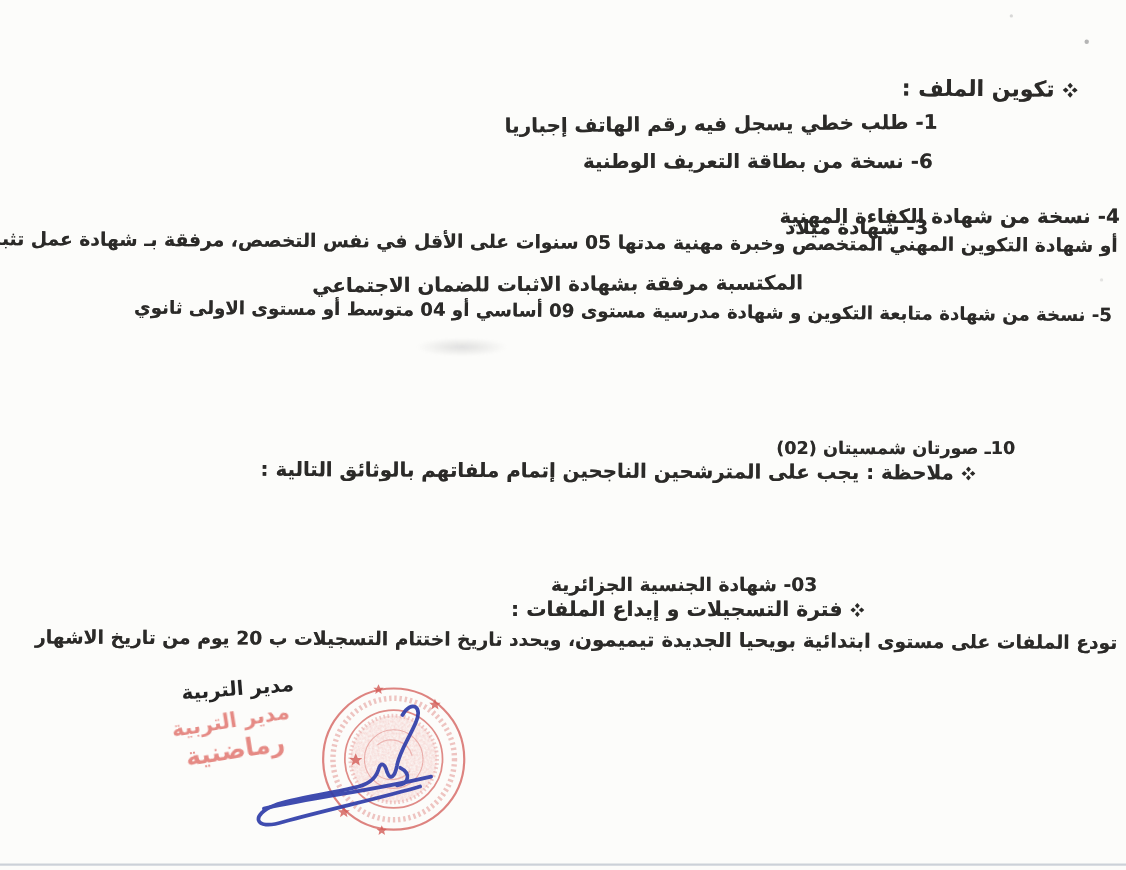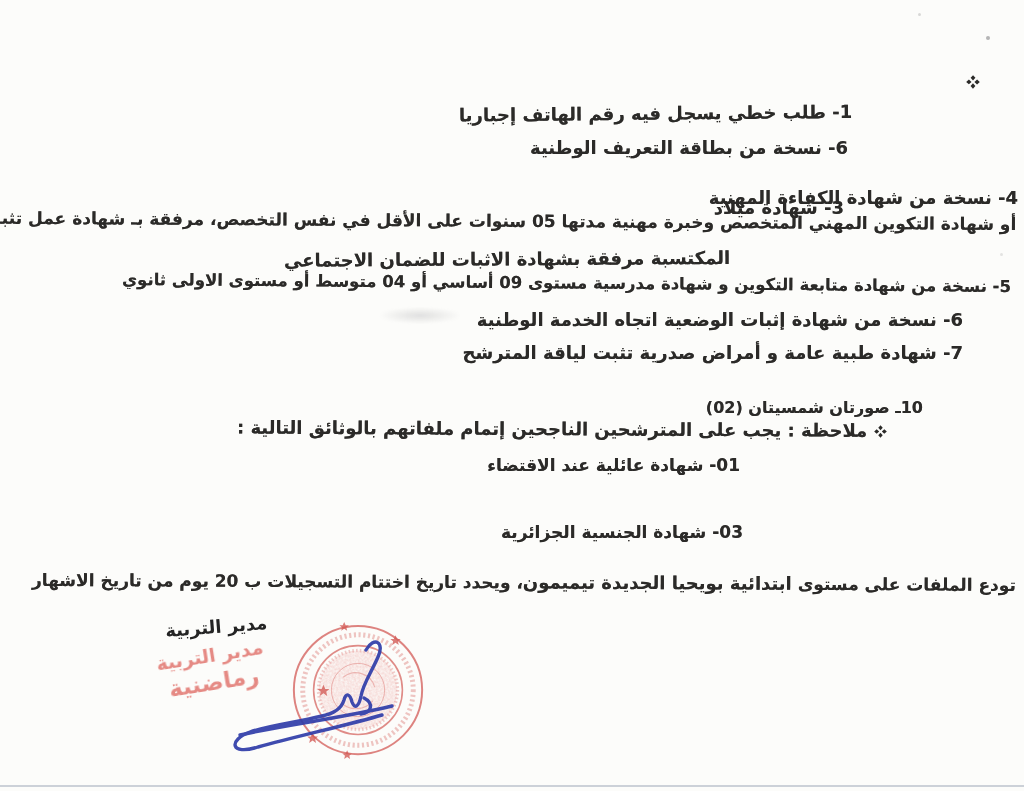--- a/index.html
+++ b/index.html
@@ -74,47 +74,54 @@
 <div id="sheet">
 
   <div class="line heading h1">
     <svg class="bullet-icon" width="14" height="14" viewBox="0 0 14 14">
       <g fill="#2b2a28">
         <path d="M7 0.2 L9.4 2.9 L7 5.6 L4.6 2.9 Z"></path>
         <path d="M0.2 7 L2.9 4.6 L5.6 7 L2.9 9.4 Z"></path>
         <path d="M8.4 7 L11.1 4.6 L13.8 7 L11.1 9.4 Z"></path>
         <path d="M7 8.4 L9.4 11.1 L7 13.8 L4.6 11.1 Z"></path>
       </g>
-    </svg>
+    </svg><span>تكوين الملف :</span>
   </div>
 
   <div class="line i1">1- طلب خطي يسجل فيه رقم الهاتف إجباريا</div>
   <div class="line i2">6- نسخة من بطاقة التعريف الوطنية</div>
   <div class="line i3">3- شهادة ميلاد</div>
   <div class="line i4">4- نسخة من شهادة الكفاءة المهنية</div>
   <div class="line i4a">أو شهادة التكوين المهني المتخصص وخبرة مهنية مدتها 05 سنوات على الأقل في نفس التخصص، مرفقة بـ شهادة عمل تثبت الخبرة المهنية</div>
   <div class="line i4b">المكتسبة مرفقة بشهادة الاثبات للضمان الاجتماعي</div>
   <div class="line i5">5- نسخة من شهادة متابعة التكوين و شهادة مدرسية مستوى 09 أساسي أو 04 متوسط أو مستوى الاولى ثانوي</div>
-  <div class="line i6">6- نسخة من شهادة إثبات الوضعية اتجاه الخدمة الوطنية</div>
-  <div class="line i7">7- شهادة طبية عامة و أمراض صدرية تثبت لياقة المترشح</div>
   <div class="line i10">10ـ صورتان شمسيتان (02)</div>
 
   <div class="line heading h2">
     <svg class="bullet-icon" width="13" height="13" viewBox="0 0 14 14">
       <g fill="#2b2a28">
         <path d="M7 0.2 L9.4 2.9 L7 5.6 L4.6 2.9 Z"></path>
         <path d="M0.2 7 L2.9 4.6 L5.6 7 L2.9 9.4 Z"></path>
         <path d="M8.4 7 L11.1 4.6 L13.8 7 L11.1 9.4 Z"></path>
         <path d="M7 8.4 L9.4 11.1 L7 13.8 L4.6 11.1 Z"></path>
       </g>
     </svg><span>ملاحظة : يجب على المترشحين الناجحين إتمام ملفاتهم بالوثائق التالية :</span>
   </div>
-  <div class="line n1">01- شهادة عائلية عند الاقتضاء</div>
   <div class="line n3">03- شهادة الجنسية الجزائرية</div>
 
+  <div class="line heading h3">
+    <svg class="bullet-icon" width="13" height="13" viewBox="0 0 14 14">
+      <g fill="#2b2a28">
+        <path d="M7 0.2 L9.4 2.9 L7 5.6 L4.6 2.9 Z"></path>
+        <path d="M0.2 7 L2.9 4.6 L5.6 7 L2.9 9.4 Z"></path>
+        <path d="M8.4 7 L11.1 4.6 L13.8 7 L11.1 9.4 Z"></path>
+        <path d="M7 8.4 L9.4 11.1 L7 13.8 L4.6 11.1 Z"></path>
+      </g>
+    </svg><span>فترة التسجيلات و إيداع الملفات :</span>
+  </div>
   <div class="line dep"><span>تودع الملفات على مستوى </span><span class="school">ابتدائية بويحيا الجديدة تيميمون</span><span>، ويحدد تاريخ اختتام التسجيلات ب 20 يوم من تاريخ الاشهار</span></div>
 
   <div class="director">مدير التربية</div>
 
   <div class="red-name-stamp">
     <div class="r1">مدير التربية</div>
     <div class="r2">رماضنية</div>
   </div>
 
   <svg class="stamp-svg" width="148" height="148" viewBox="0 0 150 150">

